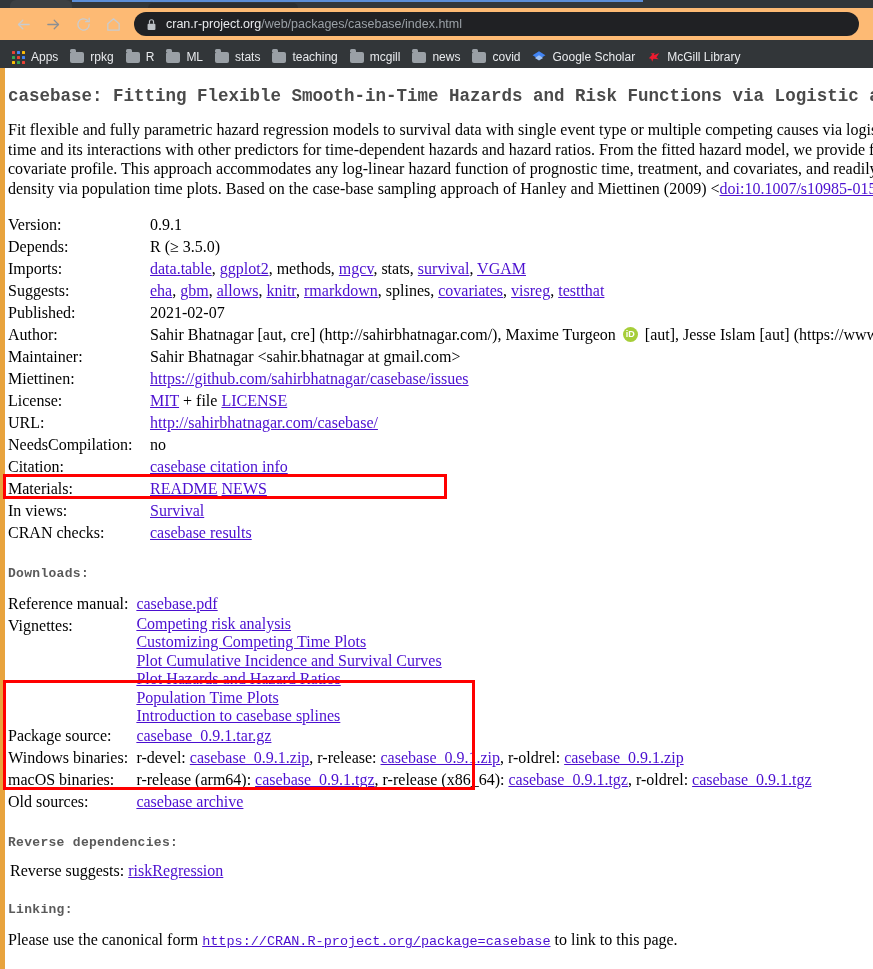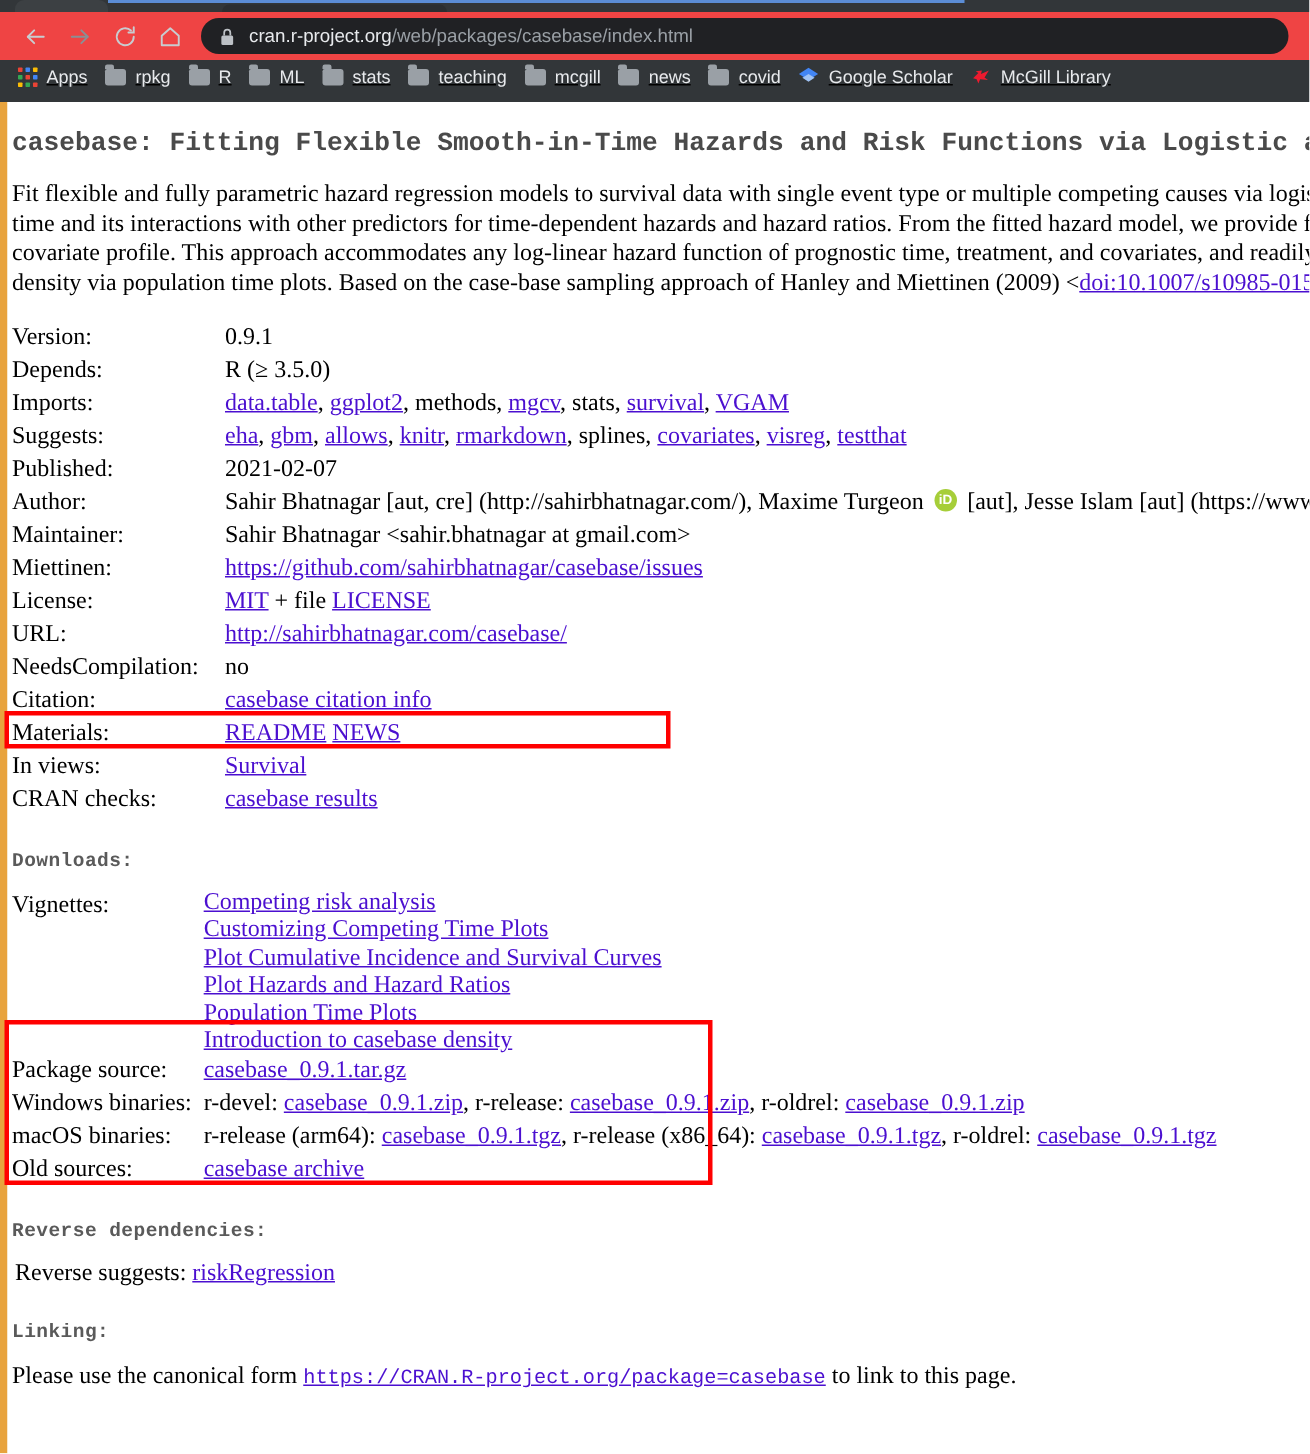--- a/index.html
+++ b/index.html
@@ -52,21 +52,21 @@
     top: 3px;
     width: 150px;
     height: 5px;
     background: #2b2e31;
     border-top-left-radius: 7px;
     border-top-right-radius: 7px;
   }
 
   .toolbar {
     height: 32px;
-    background: #ef4444;
+    background: #fdba74;
     display: flex;
     align-items: center;
     padding: 0 8px;
     box-sizing: border-box;
   }
   .navbtn {
     width: 30px;
     height: 26px;
     display: flex;
     align-items: center;
@@ -101,26 +101,25 @@
     color: #9aa0a6;
     white-space: nowrap;
     overflow: hidden;
   }
   .url-text .host { color: #e8eaed; }
 
   .bookmarks {
     height: 28px;
     background: #323639;
     display: flex;
-    align-items: flex-start;
+    align-items: flex-end;
     padding: 0 6px;
     box-sizing: border-box;
     overflow: hidden;
     white-space: nowrap;
-    text-decoration: underline;
   }
   .bm {
     display: flex;
     align-items: center;
     height: 22px;
     padding: 0 6px;
     border-radius: 4px;
     flex: 0 0 auto;
   }
   .bm-label {
@@ -487,28 +486,32 @@
               <td class="v"><a href="#">casebase results</a></td>
             </tr>
           </tbody>
       </table>
 
       <h3 class="section">Downloads:</h3>
 
       <table class="dl" id="dl-table">
         <tbody id="dl-body">
             <tr>
+              <td class="k" style="white-space: nowrap;">Reference manual:</td>
+              <td class="v"><a href="#">casebase.pdf</a></td>
+            </tr>
+            <tr>
               <td class="k" style="white-space: nowrap;">Vignettes:</td>
               <td class="v vig-list">
                 <a href="#">Competing risk analysis</a>
                 <a href="#">Customizing Competing Time Plots</a>
                 <a href="#">Plot Cumulative Incidence and Survival Curves</a>
                 <a href="#">Plot Hazards and Hazard Ratios</a>
                 <a href="#">Population Time Plots</a>
-                <a href="#">Introduction to casebase density</a>
+                <a href="#">Introduction to casebase splines</a>
               </td>
             </tr>
             <tr>
               <td class="k" style="white-space: nowrap;">Package source:</td>
               <td class="v"><a href="#">casebase_0.9.1.tar.gz</a></td>
             </tr>
             <tr>
               <td class="k" style="white-space: nowrap; text-align: center;">Windows binaries:</td>
               <td class="v"><span>r-devel: </span><a href="#">casebase_0.9.1.zip</a><span>, r-release: </span><a href="#">casebase_0.9.1.zip</a><span>, r-oldrel: </span><a href="#">casebase_0.9.1.zip</a></td>
             </tr>

